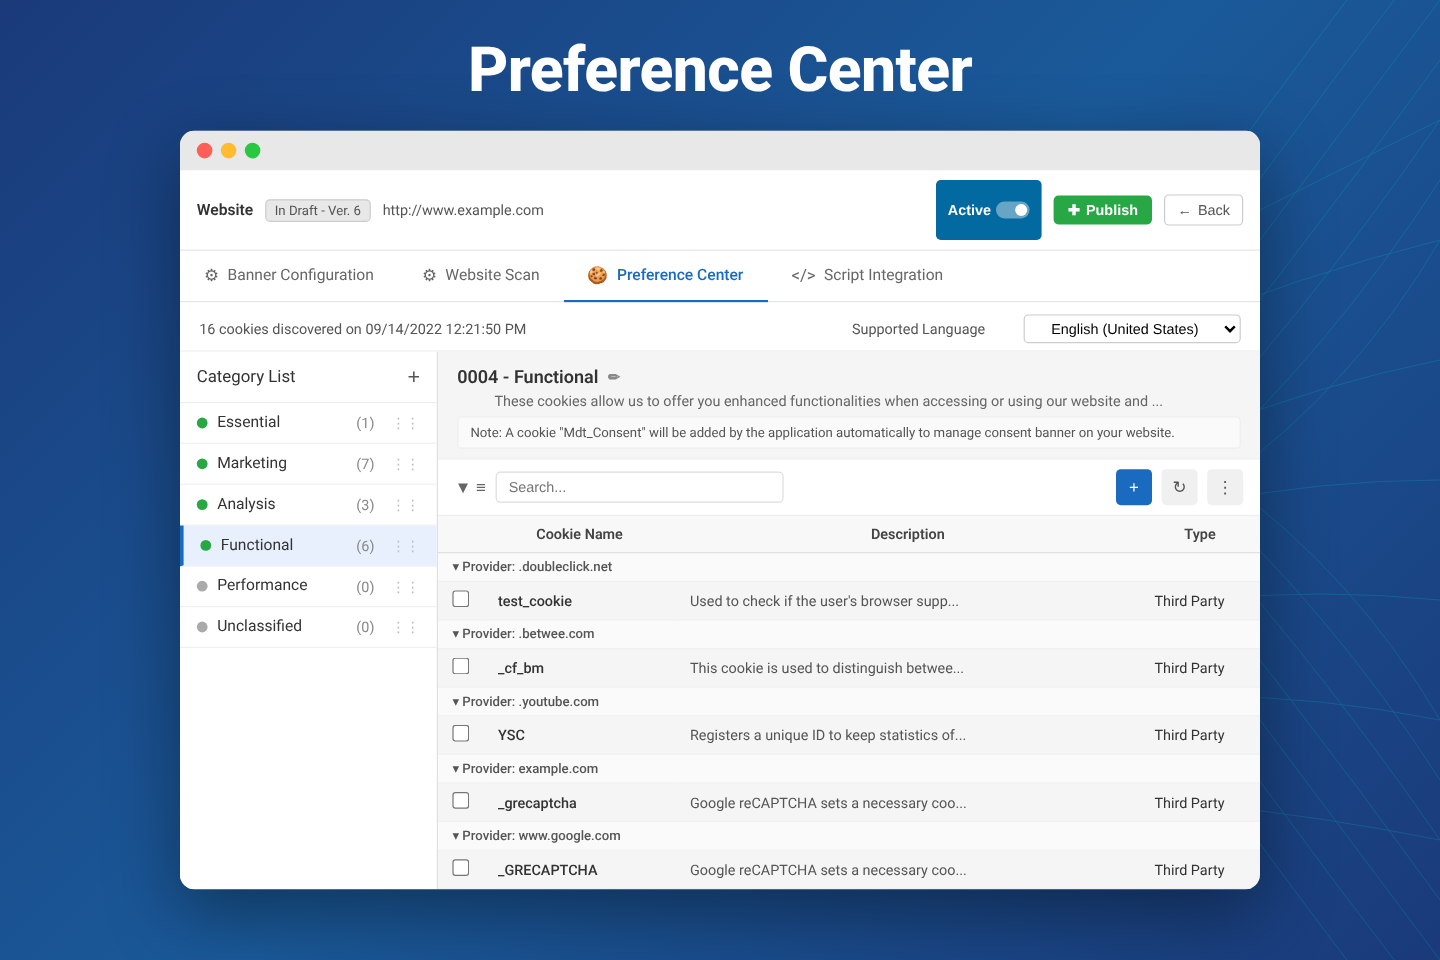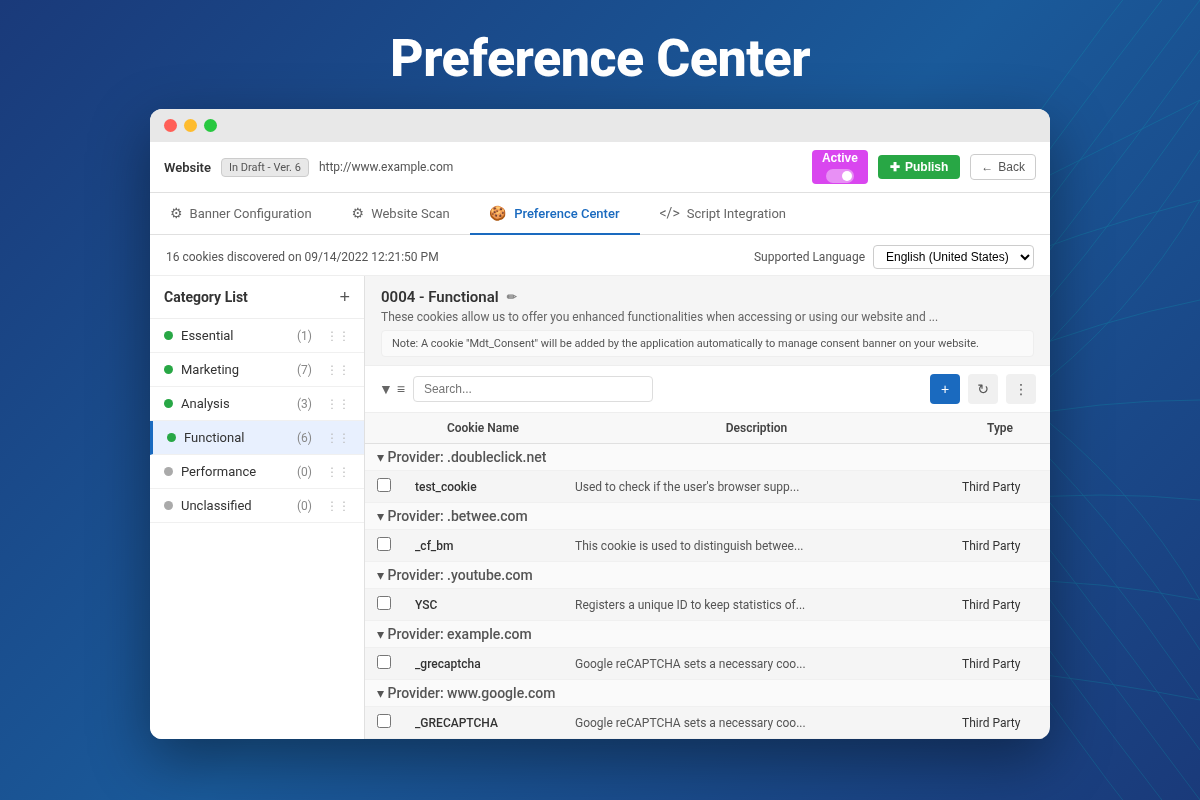--- a/index.html
+++ b/index.html
@@ -95,29 +95,28 @@
     .url-text {
       font-size: 12px;
       color: #555;
       flex: 1;
     }
 
     .active-toggle {
       display: flex;
       align-items: center;
       gap: 4px;
-      background: #d946ef;
+      background: #0369a1;
       border: none;
       border-radius: 4px;
-      padding: 1px 10px;
+      padding: 18px 10px;
       color: white;
       font-size: 12px;
       font-weight: 600;
       cursor: pointer;
-      flex-direction: column;
     }
 
     .toggle-switch {
       width: 28px;
       height: 14px;
       background: rgba(255,255,255,0.4);
       border-radius: 7px;
       position: relative;
     }
 
@@ -203,23 +202,24 @@
       display: flex;
       align-items: center;
       gap: 8px;
       font-size: 12px;
       color: #555;
     }
 
     .lang-select {
       border: 1px solid #ccc;
       border-radius: 4px;
-      padding: 3px 8px;
+      padding: 3px 18px;
       font-size: 12px;
       background: white;
+      margin-left: 24px;
     }
 
     .main-wrapper {
       display: flex;
       flex-direction: column;
       flex: 1;
     }
 
     .split-area {
       display: flex;
@@ -237,21 +237,21 @@
     .sidebar-header {
       display: flex;
       align-items: center;
       justify-content: space-between;
       padding: 12px 14px;
       border-bottom: 1px solid #eee;
     }
 
     .sidebar-title {
       font-size: 14px;
-      font-weight: 700;
+      font-weight: 400;
       color: #333;
     }
 
     .add-btn {
       background: none;
       border: none;
       font-size: 18px;
       color: #555;
       cursor: pointer;
       line-height: 1;
@@ -315,20 +315,21 @@
       font-size: 15px;
       font-weight: 600;
       color: #333;
       margin-bottom: 4px;
     }
 
     .category-detail-desc {
       font-size: 12px;
       color: #666;
       margin-bottom: 6px;
+      margin-left: 31px;
     }
 
     .category-note {
       font-size: 11px;
       color: #555;
       background: #fafafa;
       padding: 6px 10px;
       border: 1px solid #eee;
       border-radius: 4px;
     }
@@ -412,21 +413,21 @@
     td {
       padding: 7px 12px;
       color: #333;
       vertical-align: middle;
     }
 
     .provider-row td {
       background: #fafafa;
       color: #555;
       font-weight: 500;
-      font-size: 14px;
+      font-size: 11px;
       padding: 5px 12px;
     }
 
     .cookie-checkbox {
       width: 14px;
       height: 14px;
       cursor: pointer;
     }
 
     .cookie-name { font-weight: 500; color: #333; }

